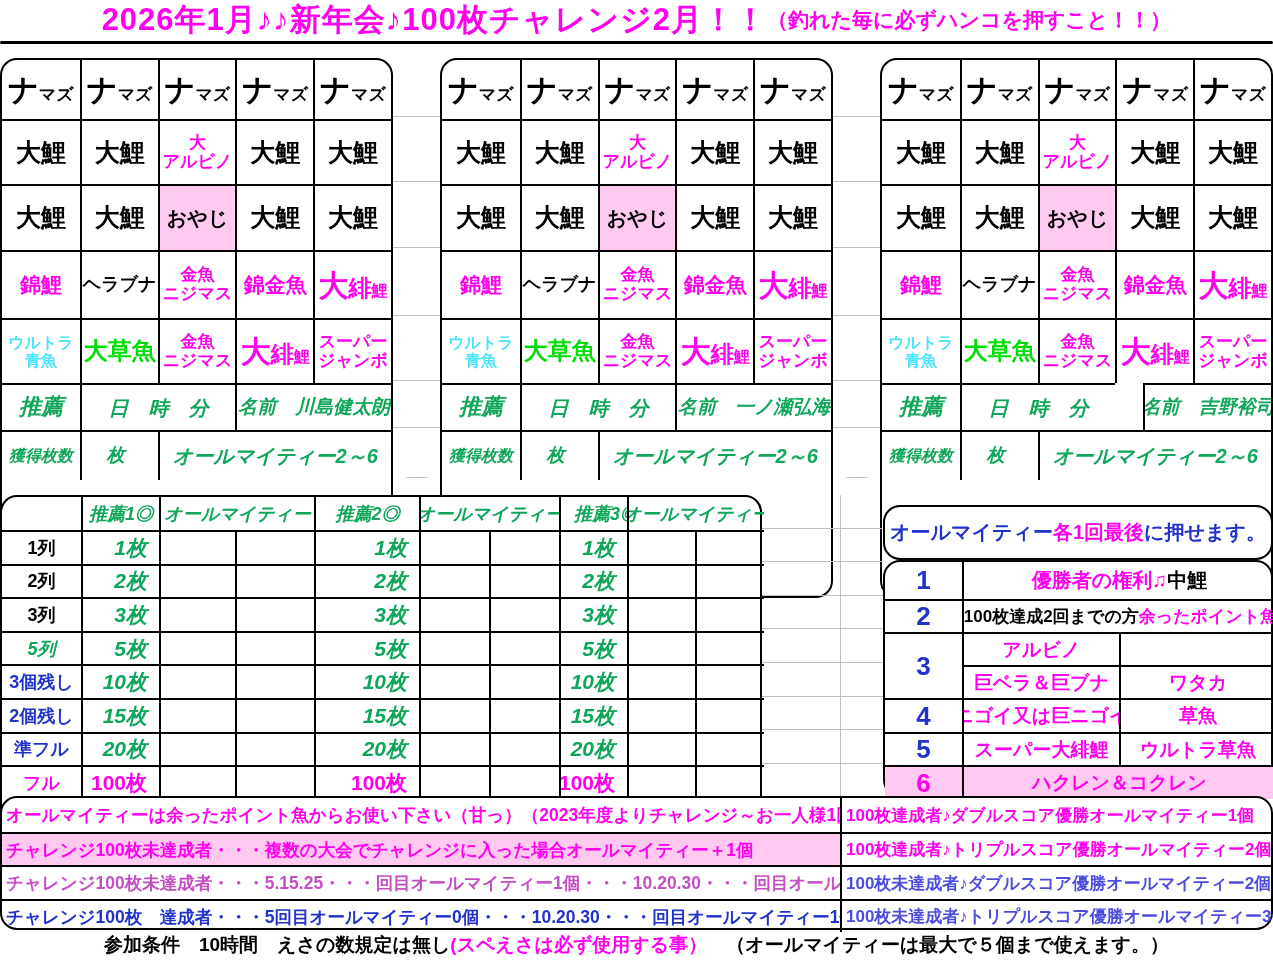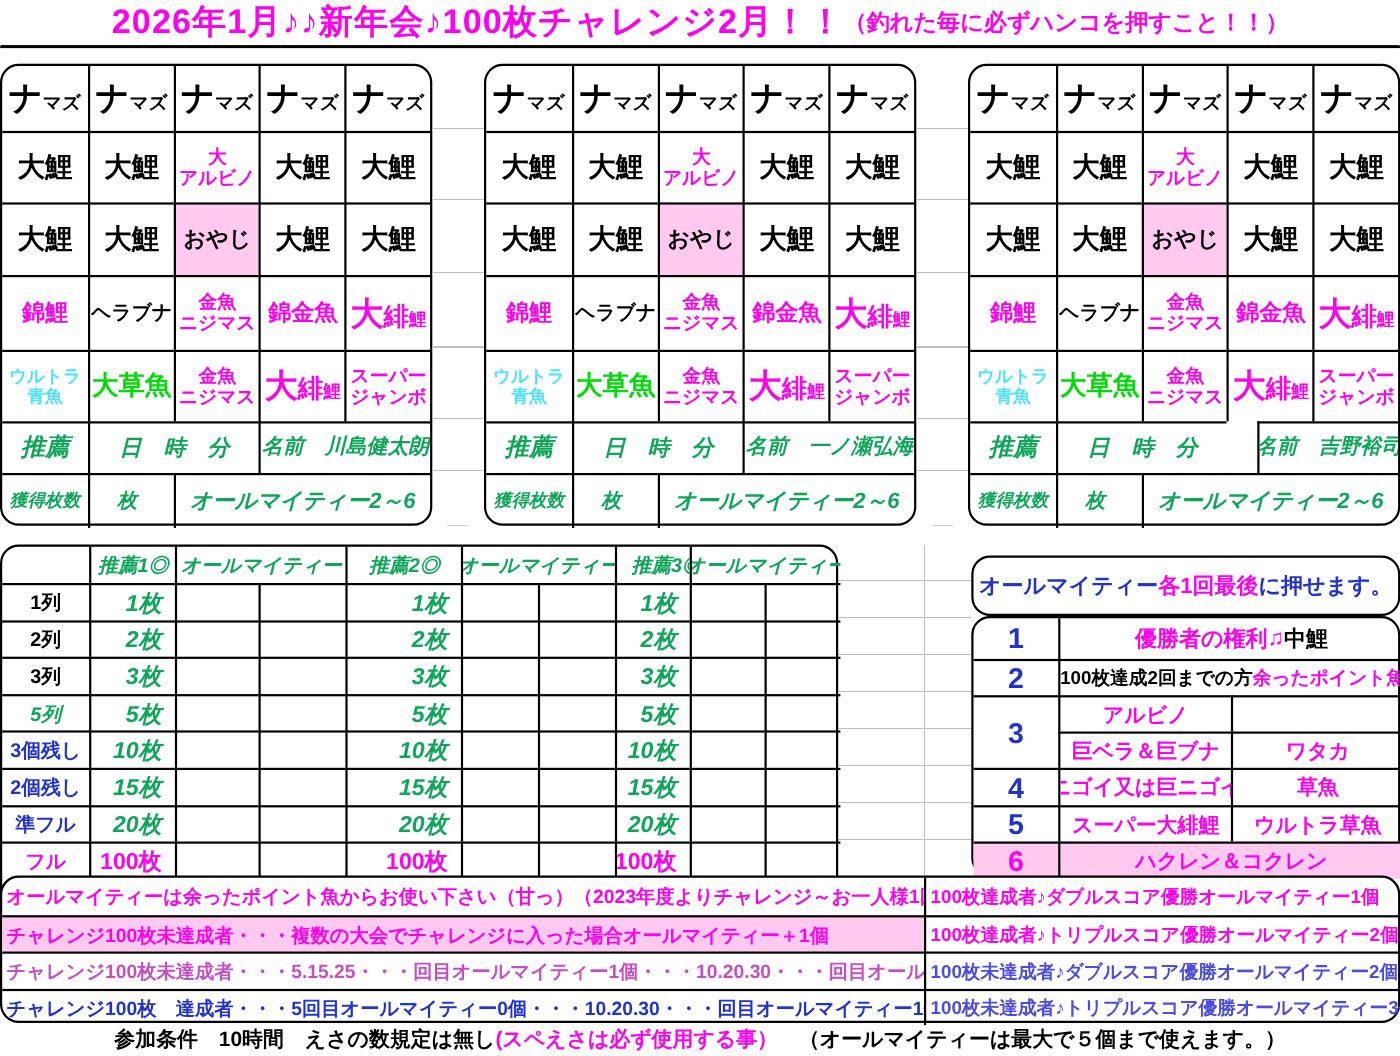--- a/index.html
+++ b/index.html
@@ -8,21 +8,21 @@
   .abs{position:absolute;border-radius:17px;}
 
   
   .title{top:0;left:0;width:1273px;height:40px;display:flex;align-items:center;justify-content:center;
          white-space:nowrap;color:var(--magenta);}
   .title .main{font-size:31px;letter-spacing:1px;}
   .title .note{font-size:21px;}
   .rule{top:41px;left:0;width:1273px;height:0;border-top:3px solid #000;}
 
   
-  .card{top:58px;width:393px;height:420px;display:grid;box-sizing:border-box;
+  .card{top:58px;width:393px;height:540px;display:grid;box-sizing:border-box;
         grid-template-columns:repeat(5,1fr);
         grid-template-rows:59px 65px 66px 68px 65px 47px 50px;
         border:2px solid #000;background:#fff;}
   #card0{left:0;}#card1{left:440px;}#card2{left:880px;}
   .card .cell{display:flex;flex-direction:column;align-items:center;justify-content:center;
               border-left:2px solid #000;border-top:2px solid #000;box-sizing:border-box;overflow:hidden;}
   .card .cell.c0{border-left:none;}
   .card .cell.r0{border-top:none;}
   .ln{line-height:1.1;white-space:nowrap;}
 

